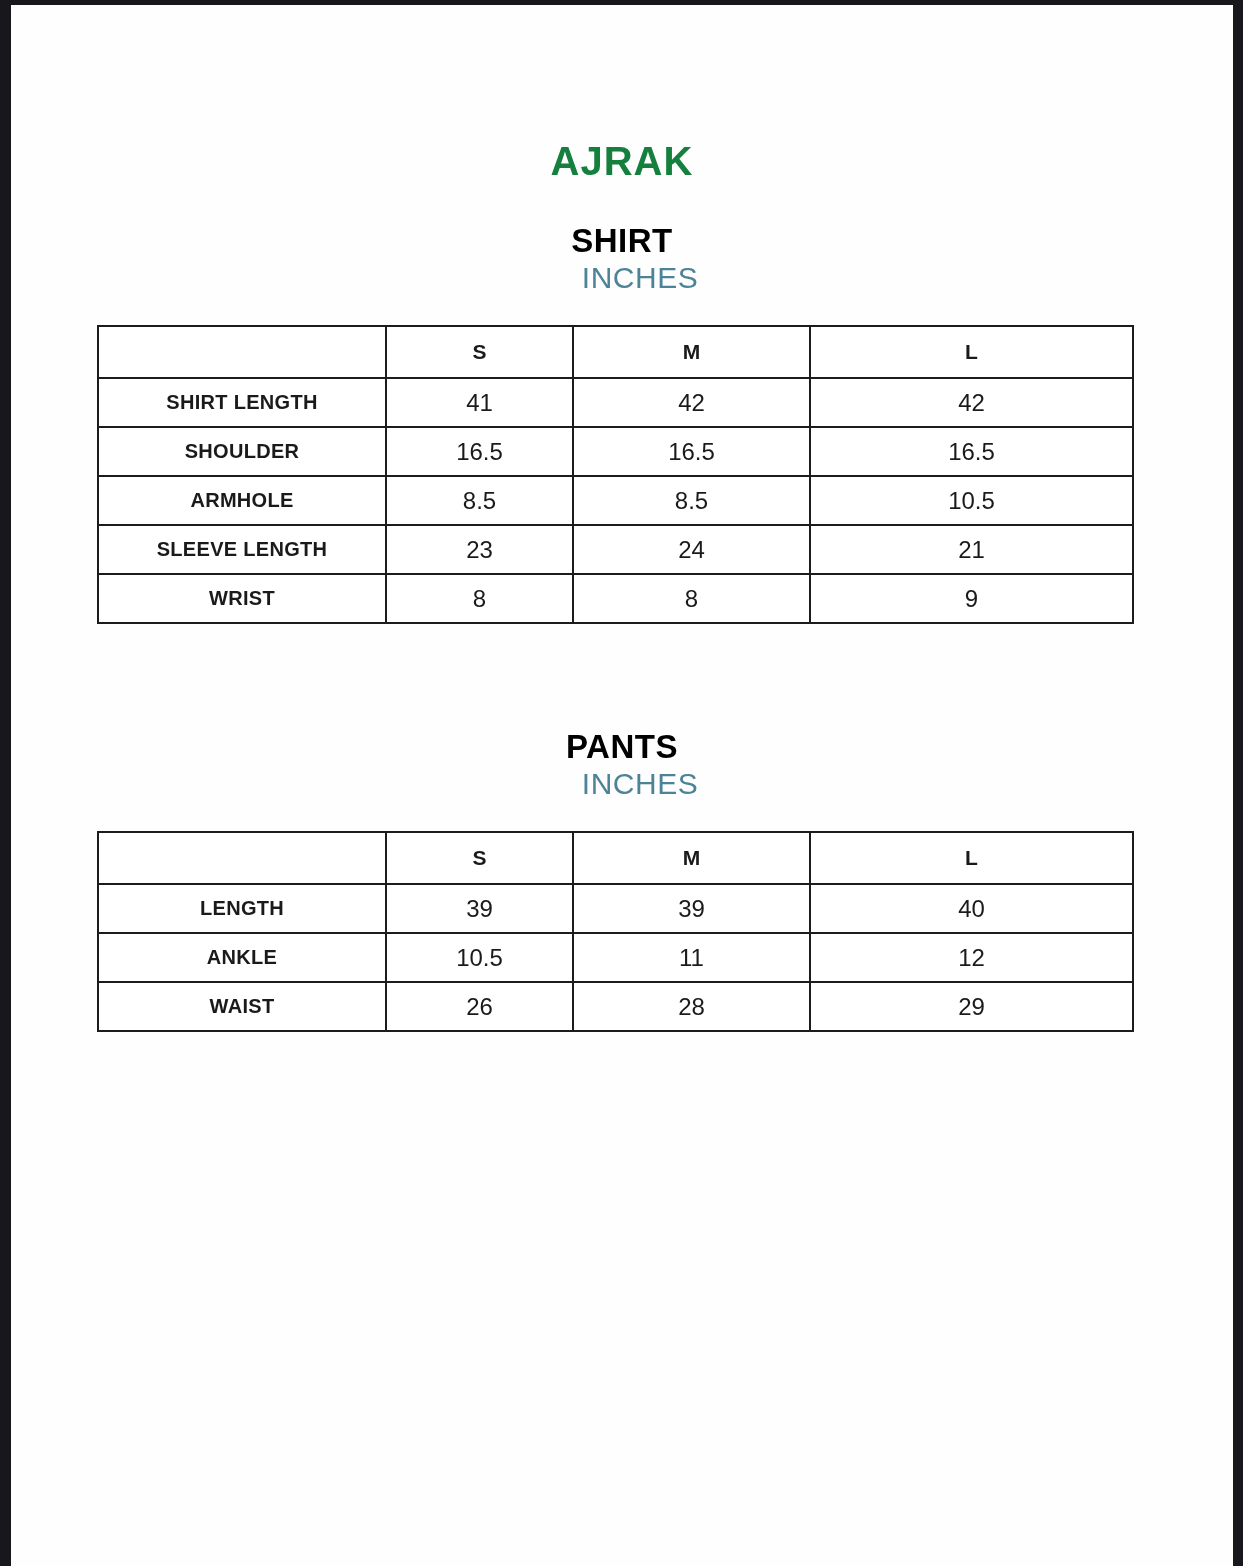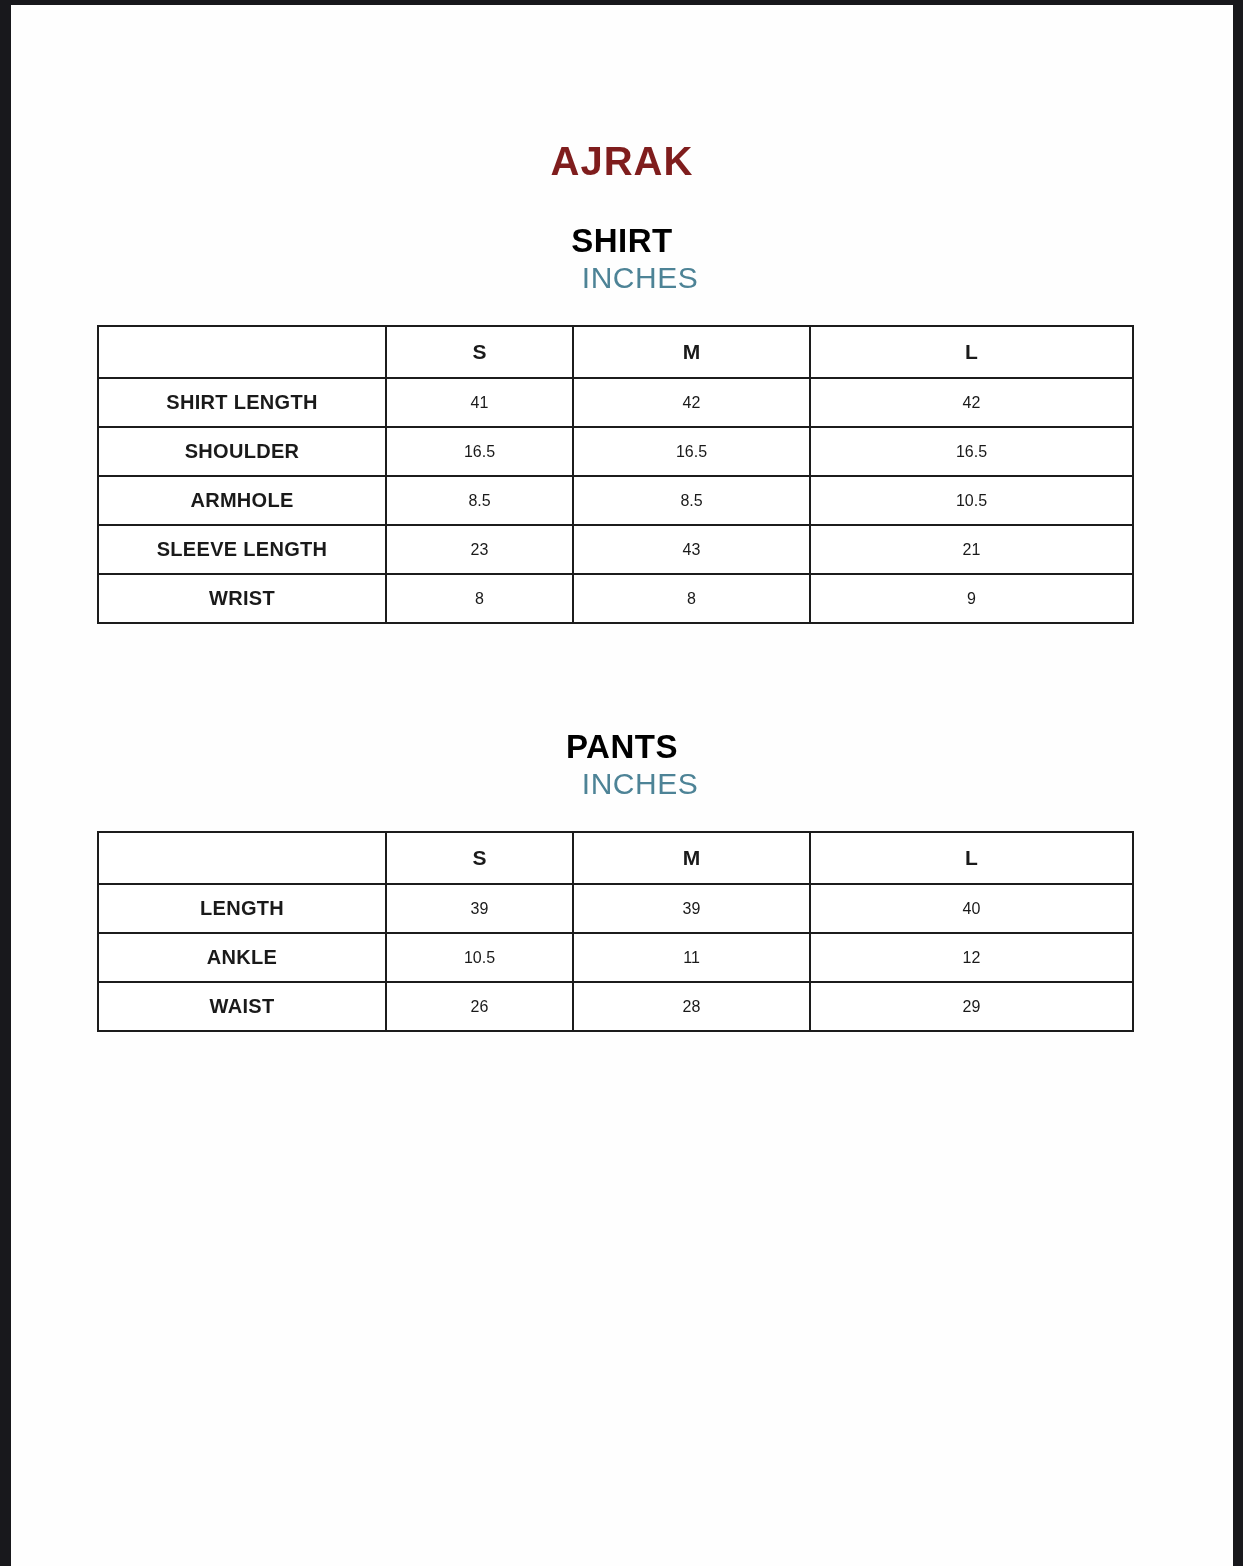--- a/index.html
+++ b/index.html
@@ -21,21 +21,21 @@
     background: #fefefe;
     overflow: hidden;
   }
   .doc-title {
     margin: 0;
     padding-top: 133px;
     text-align: center;
     font-size: 40px;
     line-height: 46px;
     font-weight: bold;
-    color: #7f1d1d;
+    color: #15803d;
     letter-spacing: 1px;
   }
   .section-heading {
     margin: 0;
     text-align: center;
     font-weight: bold;
     font-size: 33px;
     line-height: 38px;
     color: #000000;
     letter-spacing: 0.5px;
@@ -75,21 +75,21 @@
   table.size-table th {
     font-size: 21px;
     font-weight: bold;
   }
   table.size-table td.row-label {
     font-size: 20px;
     font-weight: bold;
     letter-spacing: 0.3px;
   }
   table.size-table td {
-    font-size: 16px;
+    font-size: 24px;
     font-weight: normal;
   }
   
   table.size-table tr > *:nth-child(1) { width: 286px; }
   table.size-table tr > *:nth-child(2) { width: 185px; }
   table.size-table tr > *:nth-child(3) { width: 235px; }
   table.size-table tr > *:nth-child(4) { width: 321px; }
 </style>
 </head>
 <body>
@@ -126,21 +126,21 @@
             </tr>
             <tr>
               <td class="row-label">ARMHOLE</td>
               <td>8.5</td>
               <td>8.5</td>
               <td>10.5</td>
             </tr>
             <tr>
               <td class="row-label">SLEEVE LENGTH</td>
               <td>23</td>
-              <td>43</td>
+              <td>24</td>
               <td>21</td>
             </tr>
             <tr>
               <td class="row-label">WRIST</td>
               <td>8</td>
               <td>8</td>
               <td>9</td>
             </tr>
           </tbody>
       </table>

